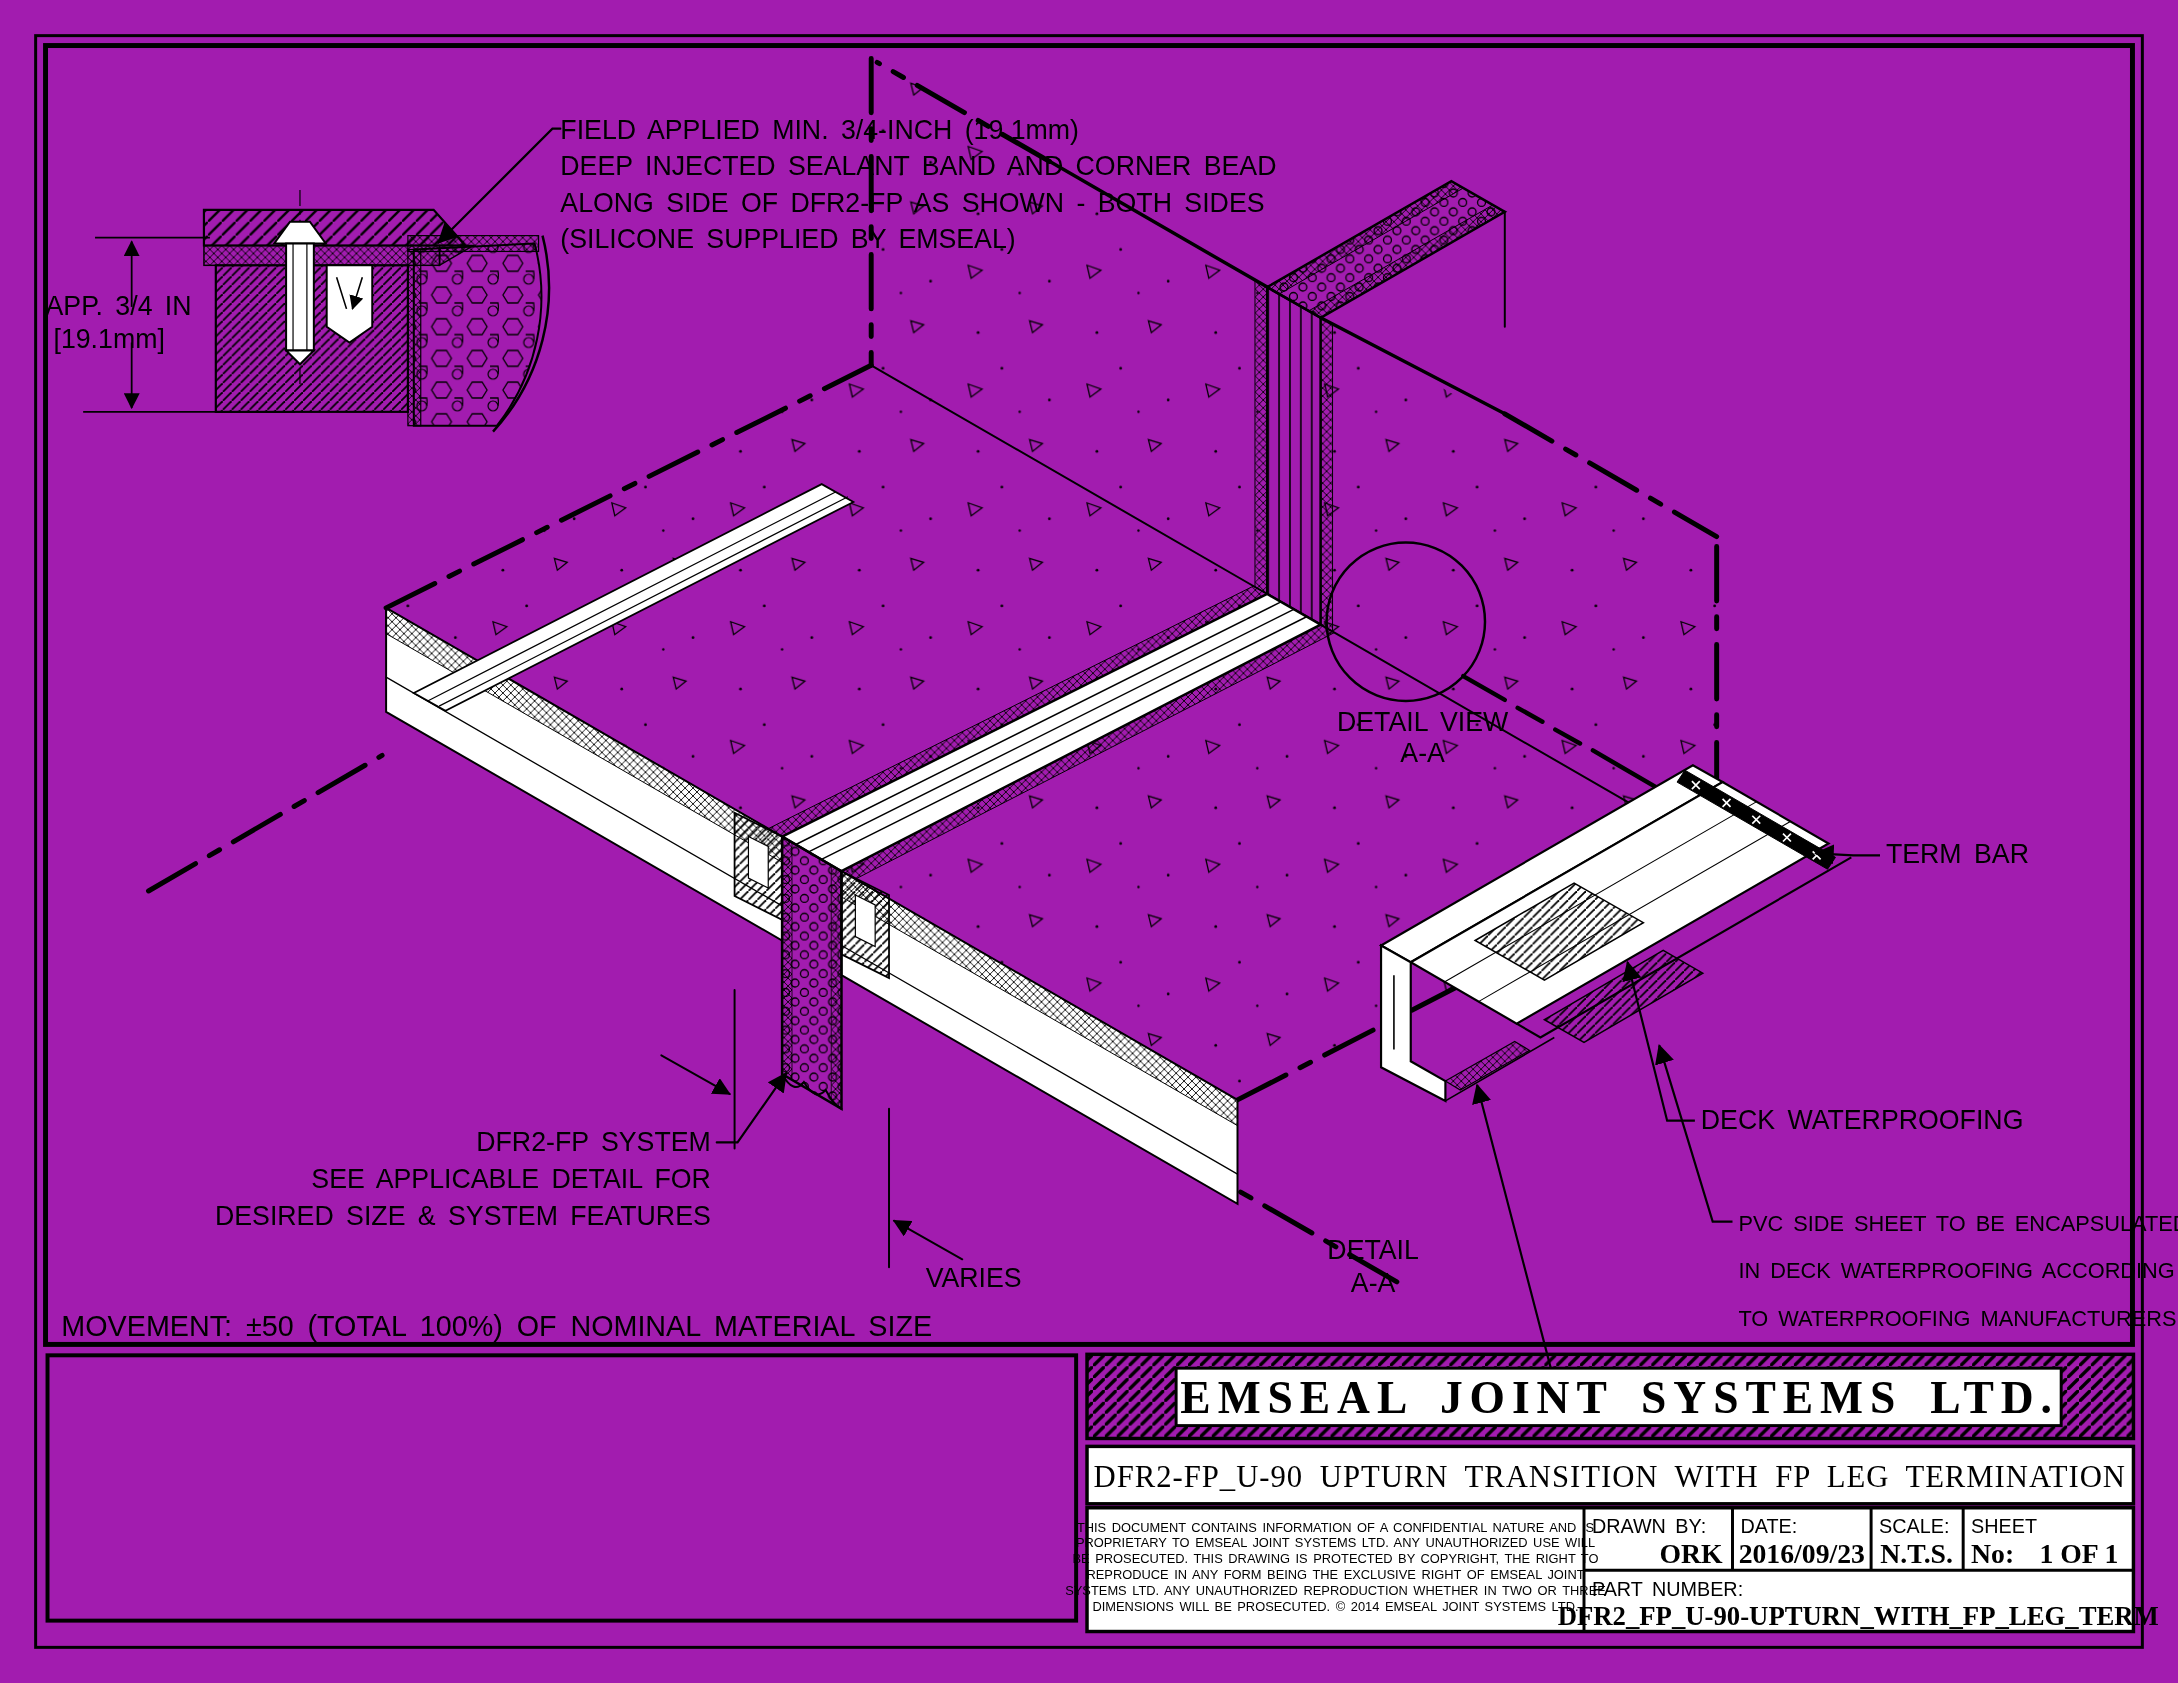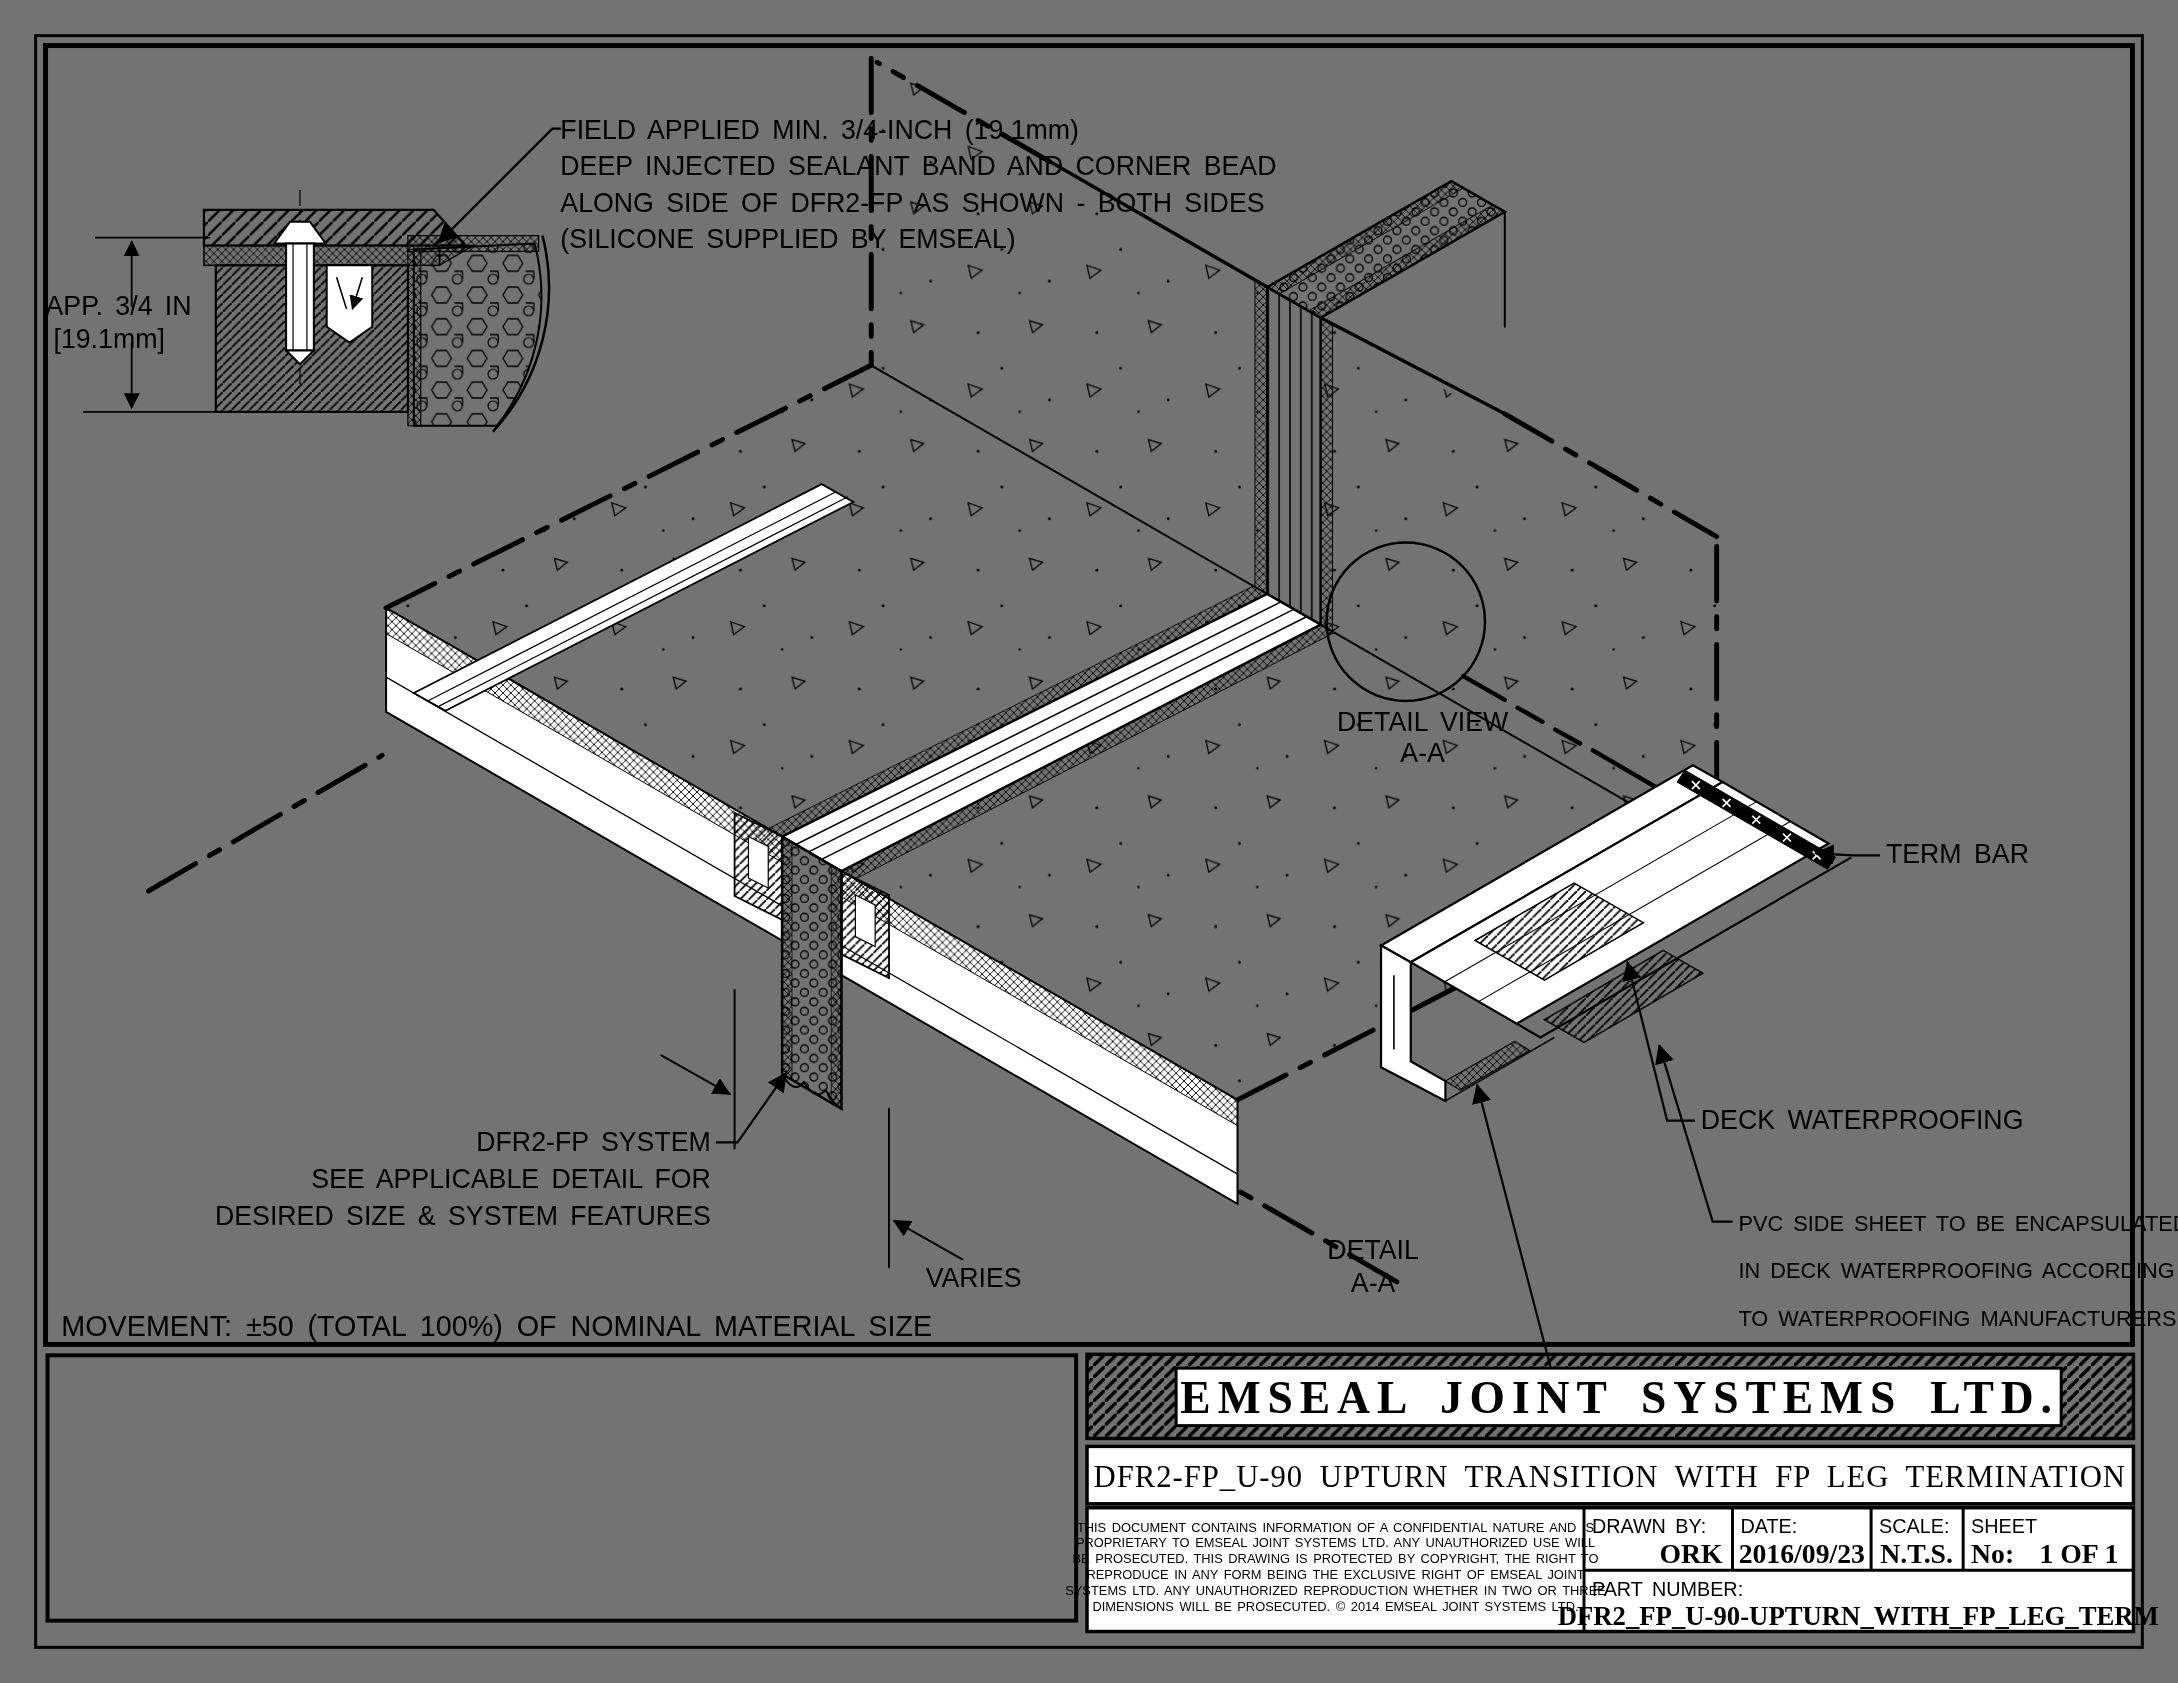--- a/index.html
+++ b/index.html
@@ -1,16 +1,16 @@
 <!DOCTYPE html>
 <html><head>
 <meta charset="utf-8">
 <style>
   html,body{margin:0;padding:0;background:#e8e8e8;}
-  .sheet{position:relative;width:2178px;height:1683px;background:#737373;overflow:hidden;}
+  .sheet{position:relative;width:2178px;height:1683px;background:#a21caf;overflow:hidden;}
   svg{position:absolute;left:0;top:0;}
   text{fill:#000;}
   .lbl{font-family:"Liberation Sans",sans-serif;font-size:27px;word-spacing:5px;}
   .lbl-sm{font-family:"Liberation Sans",sans-serif;font-size:22px;word-spacing:4px;}
   .lbl-note{font-family:"Liberation Sans",sans-serif;font-size:29px;word-spacing:6px;}
   .tb-company{font-family:"Liberation Serif",serif;font-weight:bold;font-size:46px;letter-spacing:7px;word-spacing:10px;}
   .tb-title{font-family:"Liberation Serif",serif;font-size:31px;letter-spacing:1px;word-spacing:8px;}
   .tb-label{font-family:"Liberation Sans",sans-serif;font-size:20px;word-spacing:4px;}
   .tb-value{font-family:"Liberation Serif",serif;font-weight:bold;font-size:28px;}
   .tb-part{font-family:"Liberation Serif",serif;font-weight:bold;font-size:27px;}

